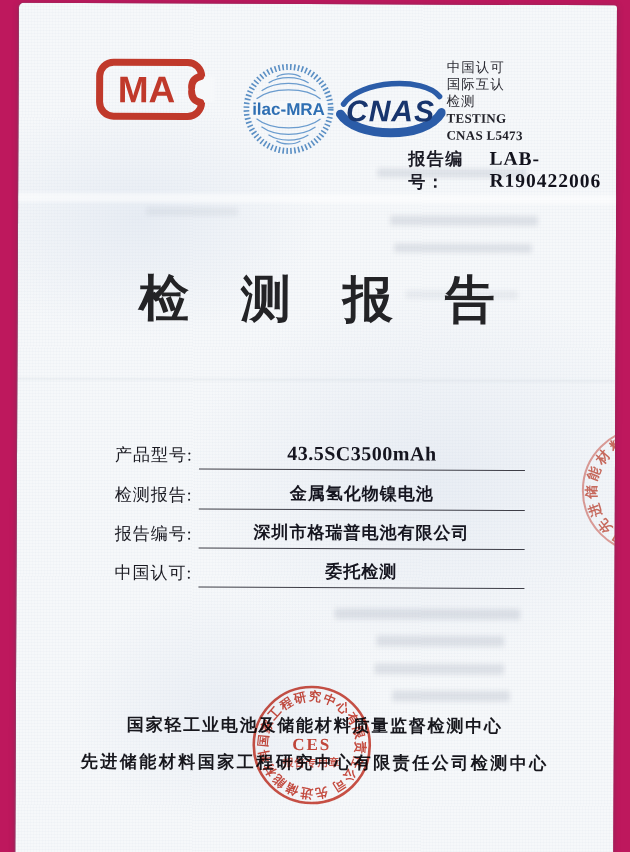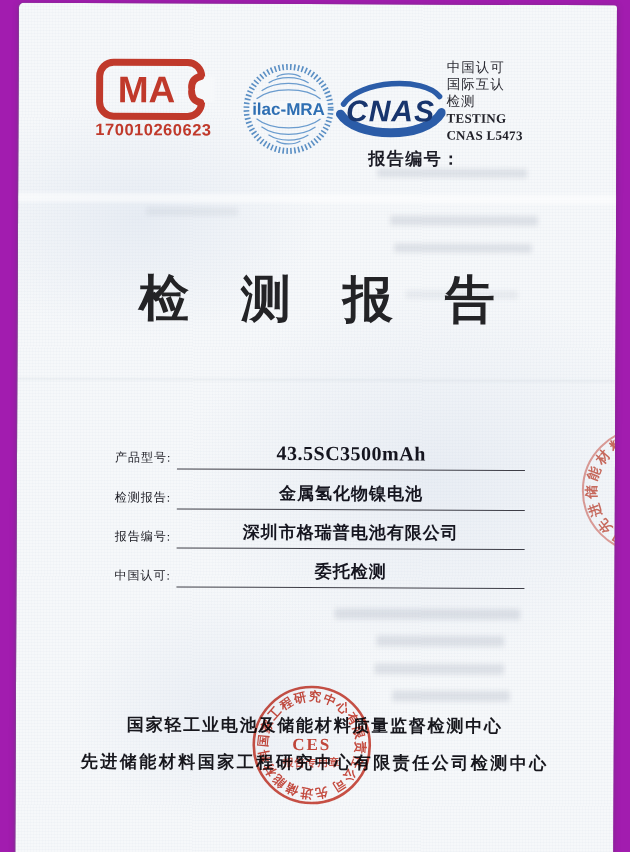--- a/index.html
+++ b/index.html
@@ -1,45 +1,45 @@
 <!DOCTYPE html>
 <html><head>
 <meta charset="utf-8">
 <style>
   html,body{margin:0;padding:0;}
   body{width:630px;height:852px;overflow:hidden;background:#e7e9ec;
        font-family:"Liberation Serif","DejaVu Serif",serif;}
-  .stage{position:relative;width:630px;height:852px;overflow:hidden;background:#a21caf;}
+  .stage{position:relative;width:630px;height:852px;overflow:hidden;background:#be185d;}
   .paper{position:absolute;left:19px;top:3px;width:598px;height:856px;
          background-color:#f6f8fa;
          background-image:
            radial-gradient(ellipse 300px 200px at 20% 25%, rgba(208,218,233,.38), transparent 60%),
            radial-gradient(ellipse 420px 320px at 70% 55%, rgba(204,214,230,.32), transparent 60%),
            radial-gradient(ellipse 260px 200px at 35% 82%, rgba(208,217,232,.30), transparent 60%),
            repeating-linear-gradient(0deg, rgba(185,196,214,.07) 0 1px, transparent 1px 3px),
            repeating-linear-gradient(90deg, rgba(185,196,214,.06) 0 1px, transparent 1px 3px);
          transform:rotate(.25deg);transform-origin:60px 0;
          border-radius:5px 3px 0 0;
          box-shadow:0 1px 6px rgba(55,60,72,.35), -1px 0 0 rgba(120,126,138,.25);
          overflow:hidden;}
   .abs{position:absolute;}
   .ghost{position:absolute;background:rgba(104,116,142,.17);filter:blur(2.4px);border-radius:2px;}
   .band{position:absolute;background:rgba(255,255,255,.55);filter:blur(1.5px);}
   .cma-num{font-family:"Liberation Sans","DejaVu Sans",sans-serif;font-weight:bold;
            font-size:16.5px;color:#c0392b;letter-spacing:.5px;text-align:center;}
   .acc-cn{font-size:13.5px;line-height:17px;color:#2b2b33;letter-spacing:1px;}
   .acc-en{font-size:13px;line-height:17px;color:#22222a;font-weight:bold;letter-spacing:.3px;}
   .report-row{display:flex;align-items:baseline;gap:9px;}
-  .report-label{font-size:17px;color:#1c1c26;letter-spacing:1.5px;font-weight:bold;}
+  .report-label{font-size:17px;color:#1c1c26;letter-spacing:1.5px;font-weight:bold;margin-left:40px;}
   .report-value{font-size:19.5px;color:#12121c;letter-spacing:1px;font-weight:bold;}
   .doc-title{width:100%;text-align:center;font-family:"DejaVu Sans","Liberation Sans",sans-serif;
              font-weight:bold;font-size:50px;color:#232326;letter-spacing:52px;text-indent:52px;
              white-space:nowrap;}
   .field-row{position:absolute;left:98px;width:410px;display:flex;align-items:flex-end;}
-  .field-label{font-size:12px;color:#1a1a22;letter-spacing:1px;padding-bottom:3px;white-space:nowrap;}
+  .field-label{font-size:17px;color:#1a1a22;letter-spacing:1px;padding-bottom:3px;white-space:nowrap;}
   .field-valuebox{flex:1;margin-left:6px;border-bottom:1.5px solid #3e3e47;text-align:center;
                   font-weight:bold;color:#15151f;padding-bottom:4px;}
   .fv-lg{font-size:20px;letter-spacing:.5px;}
   .fv-cn{font-size:17px;letter-spacing:1px;}
   .footer-line{position:absolute;left:0;width:100%;text-align:center;font-weight:bold;
                color:#17171d;white-space:nowrap;}
   .stamp{mix-blend-mode:multiply;}
 </style>
 </head>
 <body>
@@ -59,21 +59,20 @@
     <div class="ghost" style="left:358px;top:659px;width:130px;height:11px;"></div>
     <div class="ghost" style="left:376px;top:686px;width:118px;height:11px;"></div>
 
     <svg class="abs" style="left:76px;top:54px;" width="120" height="64" viewBox="0 0 120 64">
       <rect x="5" y="5" width="102" height="54" rx="14" fill="none" stroke="#c0392b" stroke-width="7"></rect>
       <rect x="99" y="19" width="22" height="26" fill="#f6f8fa"></rect>
       <path d="M106,19 q-9,2 -9,11" fill="none" stroke="#c0392b" stroke-width="7" stroke-linecap="round"></path>
       <path d="M106,45 q-9,-2 -9,-11" fill="none" stroke="#c0392b" stroke-width="7" stroke-linecap="round"></path>
       <text x="52" y="45" text-anchor="middle" font-family="Liberation Sans, DejaVu Sans, sans-serif" font-weight="bold" font-size="37" fill="#c0392b">MA</text>
     </svg>
-    <div class="abs cma-num" style="left:70px;top:117px;width:130px;">170010260623</div>
 
     <svg class="abs" style="left:224px;top:57px;" width="92" height="96" viewBox="0 0 92 96">
       <circle cx="46" cy="48" r="42" fill="none" stroke="#5b8fc4" stroke-width="6" stroke-dasharray="1.6,2.3"></circle>
       <g fill="none" stroke="#6b9cce" stroke-width="1.3">
         <path d="M14,38 C29,26 63,26 78,38"></path>
         <path d="M19,30 C33,20 59,20 73,30"></path>
         <path d="M26,22 C37,15 55,15 66,22"></path>
         <path d="M34,16 C40,12 52,12 58,16"></path>
         <path d="M14,58 C29,70 63,70 78,58"></path>
         <path d="M19,66 C33,76 59,76 73,66"></path>
@@ -93,20 +92,21 @@
     <div class="abs" style="left:428px;top:54px;">
       <div class="acc-cn">中国认可</div>
       <div class="acc-cn">国际互认</div>
       <div class="acc-cn">检测</div>
       <div class="acc-en">TESTING</div>
       <div class="acc-en">CNAS L5473</div>
     </div>
 
     <div class="abs report-row" style="left:350px;top:143px;">
       <span class="report-label">报告编号：</span>
+      <span class="report-value">LAB-R190422006</span>
     </div>
 
     <div class="abs doc-title" style="left:0;top:262px;">检测报告</div>
 
     <div class="field-row" style="top:438px;">
       <span class="field-label">产品型号:</span>
       <span class="field-valuebox fv-lg">43.5SC3500mAh</span>
     </div>
     <div class="field-row" style="top:478px;">
       <span class="field-label">检测报告:</span>

